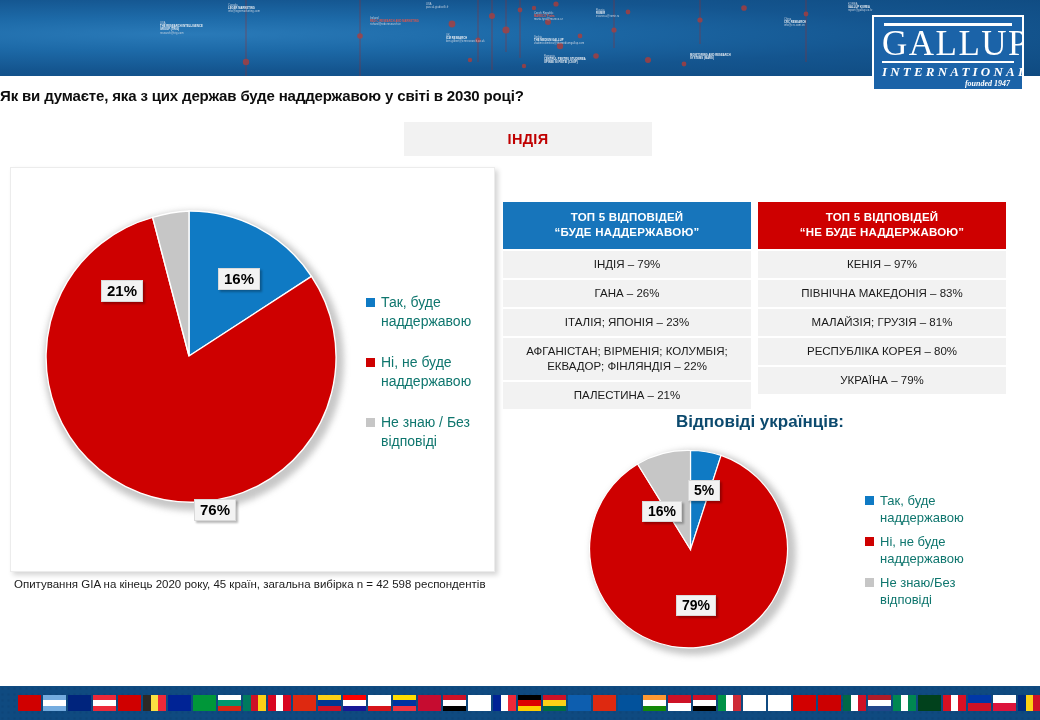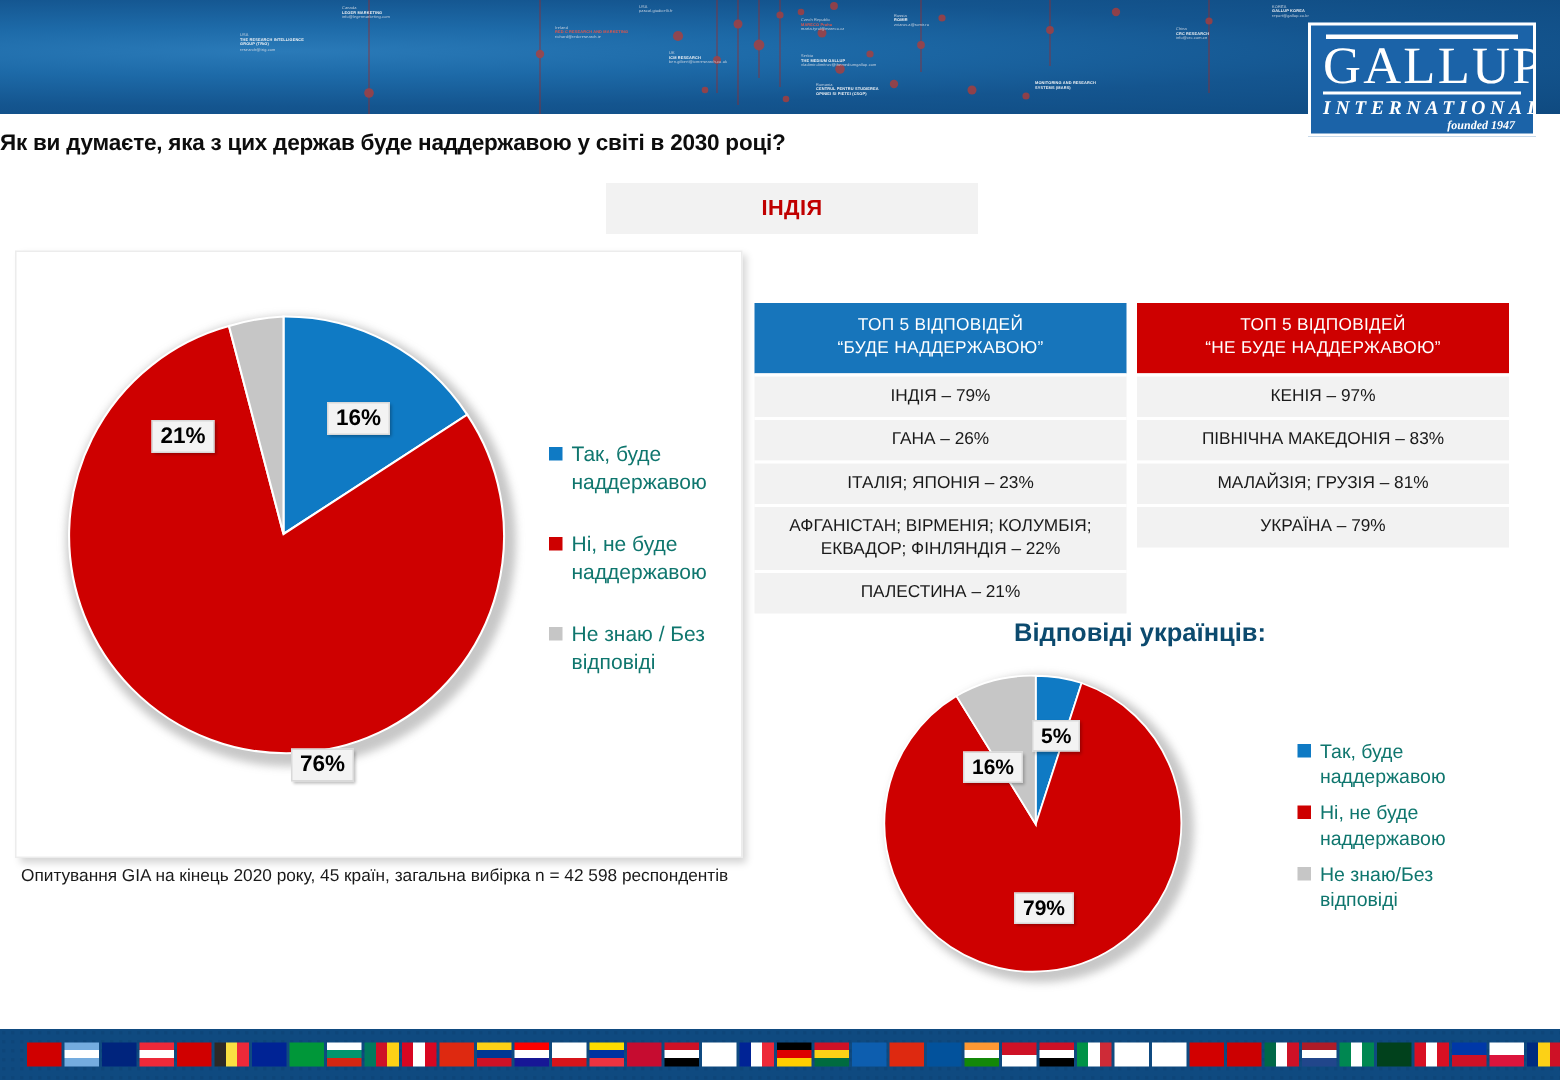--- a/index.html
+++ b/index.html
@@ -172,21 +172,21 @@
     color: #1a1a1a;
   }
 
   
   .top5-table {
     position: absolute;
     width: 248px;
   }
   .top5-head {
     color: #ffffff;
-    font-weight: 400;
+    font-weight: 700;
     font-size: 11.5px;
     line-height: 15px;
     text-align: center;
     padding: 8px 6px 9px 6px;
     letter-spacing: .2px;
   }
   #table-yes { left: 503px; top: 202px; }
   #table-no  { left: 758px; top: 202px; }
   #table-yes .top5-head { background: #1775bb; }
   #table-no  .top5-head { background: #ce0000; }
@@ -426,20 +426,21 @@
 </div>
 
 <div class="top5-table" id="table-no">
   <div class="top5-head">
     <div>ТОП 5 ВІДПОВІДЕЙ</div>
     <div>“НЕ БУДЕ НАДДЕРЖАВОЮ”</div>
   </div>
   <div class="top5-row">КЕНІЯ – 97%</div>
   <div class="top5-row">ПІВНІЧНА МАКЕДОНІЯ – 83%</div>
   <div class="top5-row">МАЛАЙЗІЯ; ГРУЗІЯ – 81%</div>
+  <div class="top5-row">РЕСПУБЛІКА КОРЕЯ – 80%</div>
   <div class="top5-row">УКРАЇНА – 79%</div>
 </div>
 
 <div id="ukr-title">Відповіді українців:</div>
 
 <div id="ukr-pie-wrap">
   <div class="pie-shadow" style="left:3px; top:3px;"></div>
   <svg class="pie-svg" width="205" height="205" viewBox="0 0 205 205">
 
     <path d="M102.5,102.5 L102.5,3.5 A99,99 0 0,1 133.09,8.33 Z" fill="#0f7ac4" stroke="#ffffff" stroke-width="1.2"></path>

